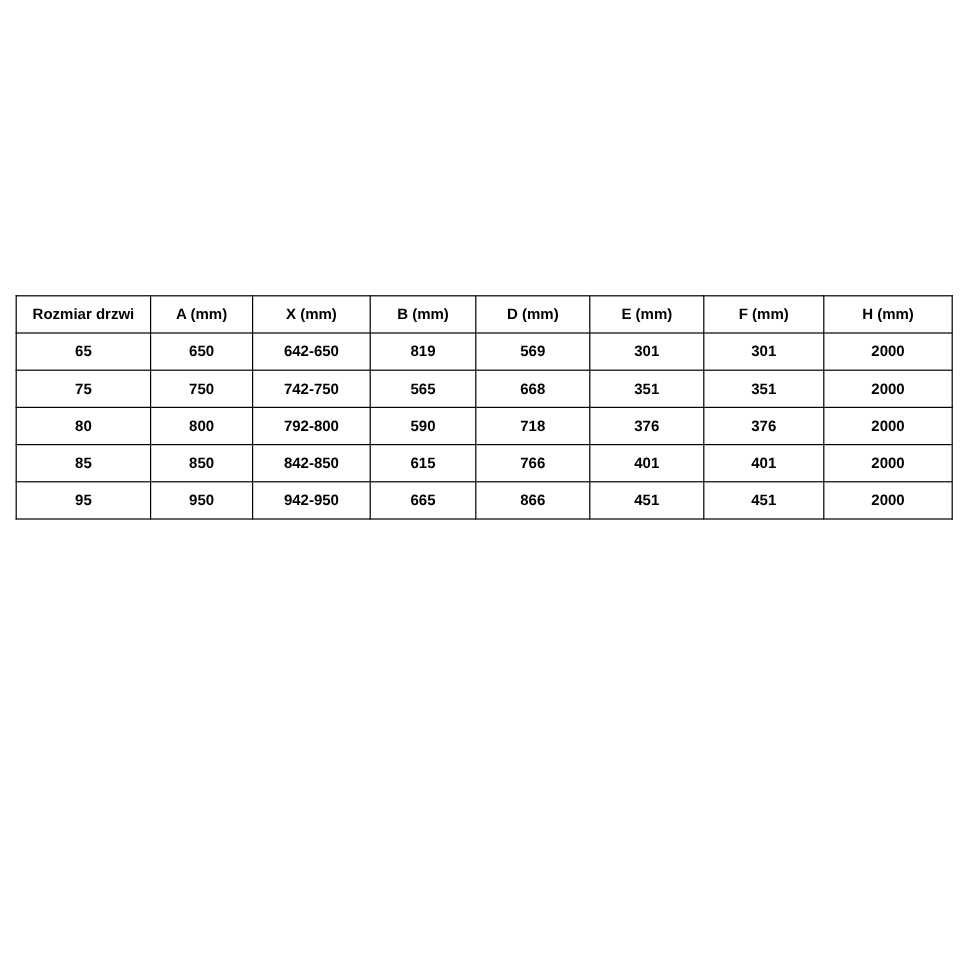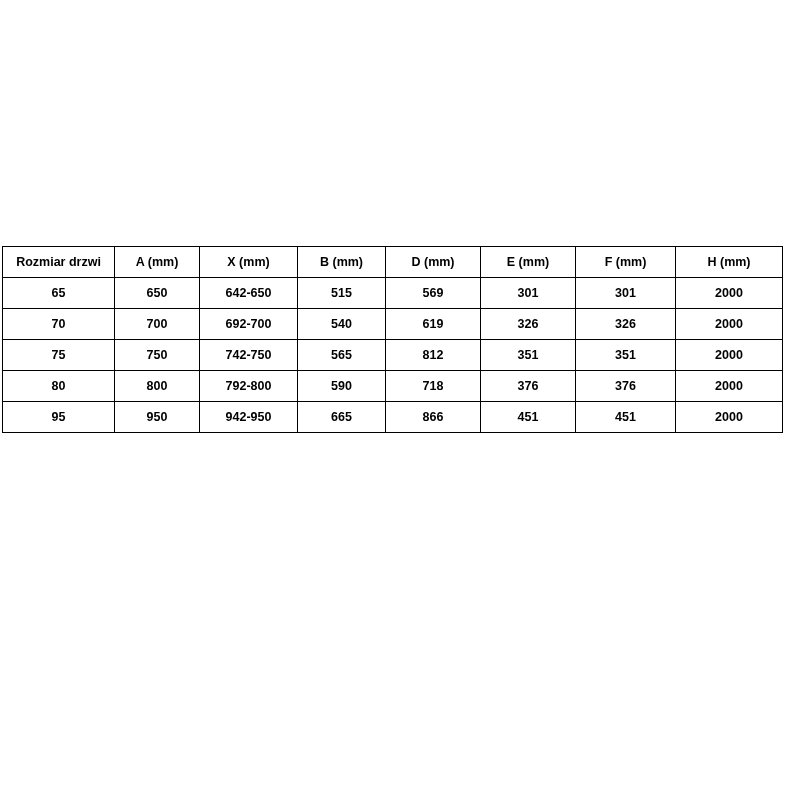--- a/index.html
+++ b/index.html
@@ -10,21 +10,21 @@
   body {
     width: 800px;
     height: 800px;
     font-family: "Liberation Sans", sans-serif;
     color: #000000;
     position: relative;
     overflow: hidden;
   }
   #spec-table-wrap {
     position: absolute;
-    left: 2px;
+    left: 13px;
     top: 246px;
     width: 780px;
   }
   table.spec-table {
     border-collapse: collapse;
     width: 780px;
     table-layout: fixed;
   }
   table.spec-table td,
   table.spec-table th {
@@ -77,54 +77,54 @@
         <th>E (mm)</th>
         <th>F (mm)</th>
         <th>H (mm)</th>
       </tr>
     </thead>
     <tbody>
       <tr>
         <td>65</td>
         <td>650</td>
         <td>642-650</td>
-        <td>515</td>
+        <td>819</td>
         <td>569</td>
         <td>301</td>
         <td>301</td>
-        <td>2000</td>
-      </tr>
-      <tr>
-        <td>70</td>
-        <td>700</td>
-        <td>692-700</td>
-        <td>540</td>
-        <td>619</td>
-        <td>326</td>
-        <td>326</td>
         <td>2000</td>
       </tr>
       <tr>
         <td>75</td>
         <td>750</td>
         <td>742-750</td>
         <td>565</td>
-        <td>812</td>
+        <td>668</td>
         <td>351</td>
         <td>351</td>
         <td>2000</td>
       </tr>
       <tr>
         <td>80</td>
         <td>800</td>
         <td>792-800</td>
         <td>590</td>
         <td>718</td>
         <td>376</td>
         <td>376</td>
+        <td>2000</td>
+      </tr>
+      <tr>
+        <td>85</td>
+        <td>850</td>
+        <td>842-850</td>
+        <td>615</td>
+        <td>766</td>
+        <td>401</td>
+        <td>401</td>
         <td>2000</td>
       </tr>
       <tr>
         <td>95</td>
         <td>950</td>
         <td>942-950</td>
         <td>665</td>
         <td>866</td>
         <td>451</td>
         <td>451</td>

